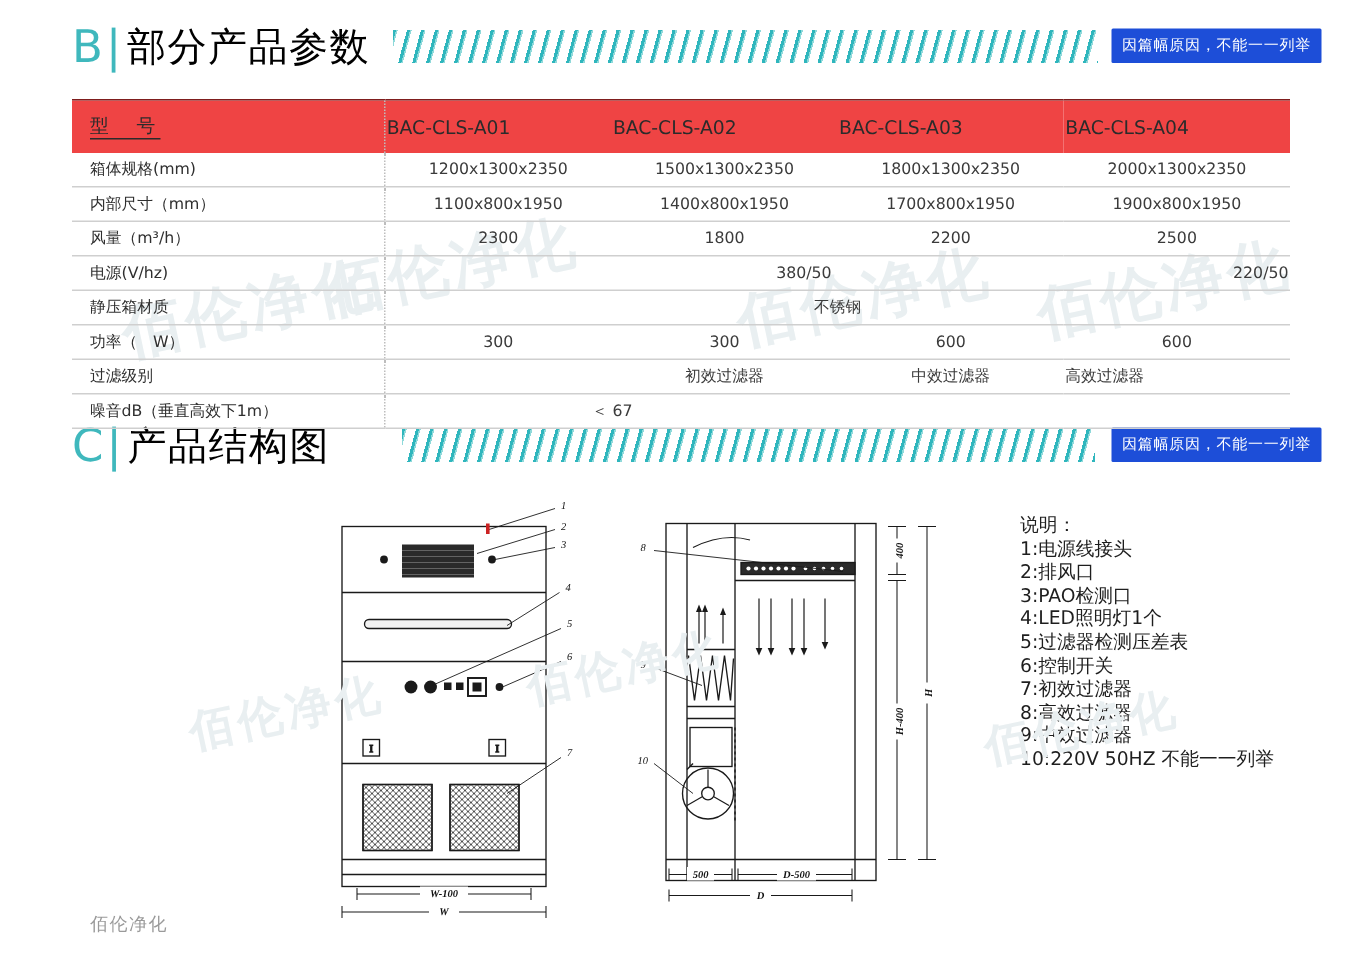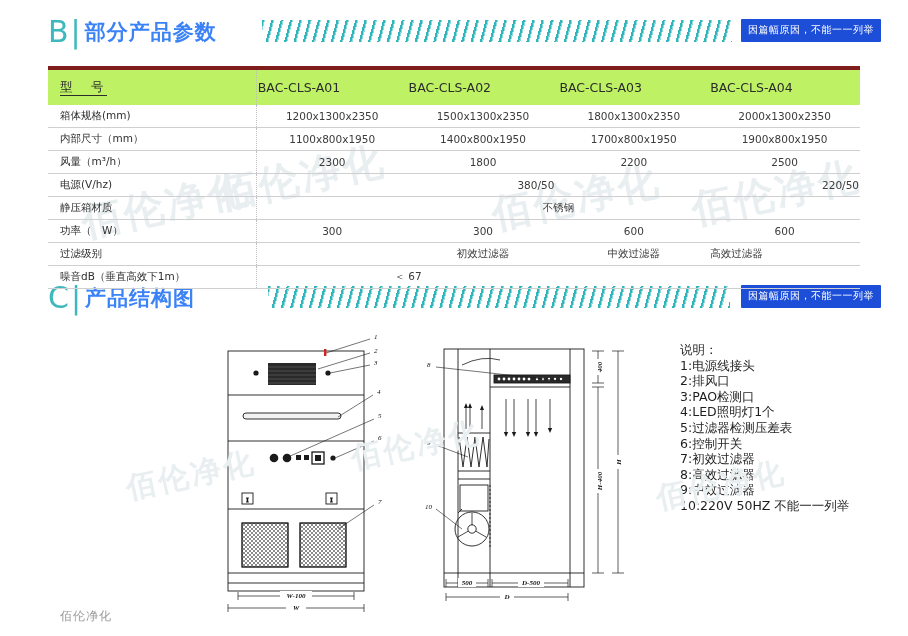--- a/index.html
+++ b/index.html
@@ -31,25 +31,24 @@
     letter-spacing: 0px;
     line-height: 1;
   }
   .section-head .bar {
     color: #3fb8bd;
     font-size: 30px;
     margin: 0 4px 0 2px;
     line-height: 1;
   }
   .section-head .htitle {
-    font-size: 21px;
-    color: #3b82f6;
+    font-size: 26px;
+    color: #000000;
     letter-spacing: 1px;
     line-height: 1;
-    font-weight: bold;
   }
   .hatch {
     position: absolute;
     height: 22px;
     background-image: repeating-linear-gradient(
         105deg,
         #2fb6bd 0px, #2fb6bd 2px,
         #8fd9da 2px, #8fd9da 3px,
         rgba(255,255,255,0) 3px, rgba(255,255,255,0) 9px);
   }
@@ -73,25 +72,25 @@
   }
   table.spec {
     width: 100%;
     border-collapse: collapse;
     font-size: 11px;
     color: #3b3b3b;
     position: relative;
     z-index: 2;
   }
   table.spec thead td {
-    background: #bef264;
+    background: #ef4444;
     height: 33px;
     font-size: 12.5px;
     color: #2b2b2b;
-    border-top: 4px solid #7f1d1d;
+    border-top: 1px solid #7f1d1d;
   }
   table.spec thead td.modelcell {
     text-align: center;
     letter-spacing: 3px;
   }
   table.spec thead td.modelcell span.u {
     border-bottom: 1px solid #2b2b2b;
     padding-bottom: 1px;
   }
   table.spec tbody td {

